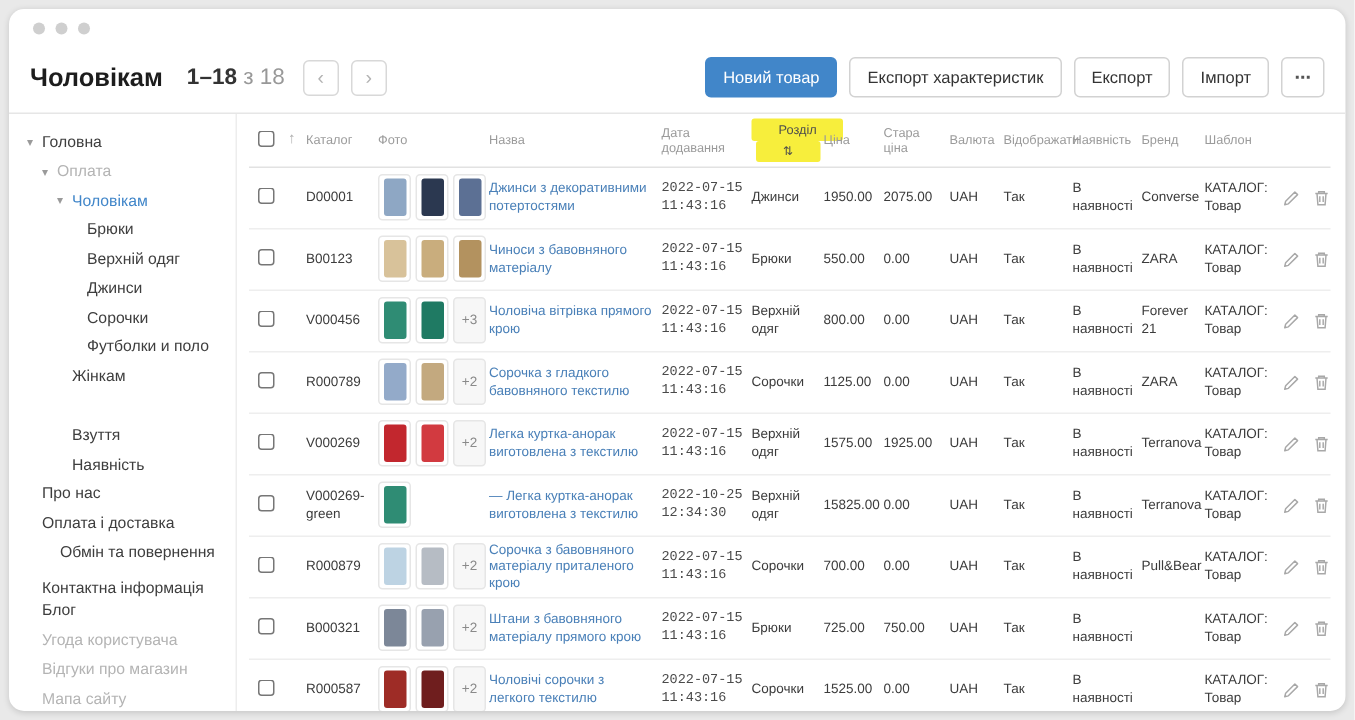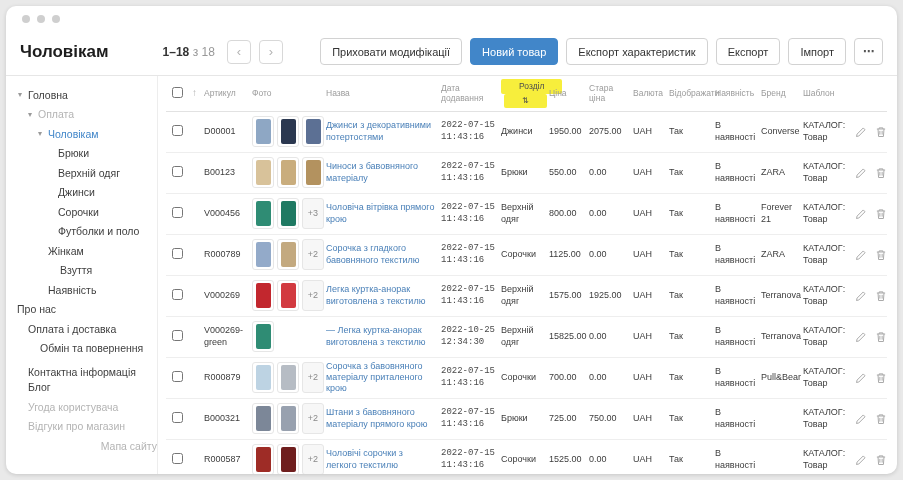--- a/index.html
+++ b/index.html
@@ -7,21 +7,21 @@
   body { background:#e9e9e9; font-family:"Liberation Sans","DejaVu Sans",sans-serif; }
 
   .card { position:absolute; inset:6px; background:#fff; border-radius:10px;
           box-shadow:0 1px 4px rgba(0,0,0,.15); overflow:hidden; display:flex; flex-direction:column; }
 
   .titlebar { height:26px; display:flex; align-items:center; padding:0 16px; gap:7px; flex:none; }
   .dot { width:8px; height:8px; border-radius:50%; background:#cfcfcf; }
 
   .header { display:flex; align-items:center; padding:6px 14px 10px; gap:8px; flex:none; }
   .title { font-size:17px; font-weight:700; color:#1d1d1d; margin-right:8px; }
-  .pag { font-size:12px; color:#989898; margin-right:4px; white-space:nowrap;margin-left:38px; }
+  .pag { font-size:15px; color:#989898; margin-right:4px; white-space:nowrap; }
   .pag b { color:#333; }
   .navbtn { width:24px; height:24px; border:1px solid #d8d8d8; background:#fff; border-radius:4px;
             color:#b3b3b3; font-size:13px; line-height:1; cursor:pointer; }
   .spacer { flex:1; }
   .btn { height:27px; padding:0 11px; border:1px solid #d2d2d2; background:#fff; border-radius:4px;
          font-size:11px; color:#333; cursor:pointer; white-space:nowrap; font-family:inherit; }
   .btn.primary { background:var(--accent); border-color:var(--accent); color:#fff; }
   .btn.more { padding:0 8px; font-weight:700; color:#555; }
 
   .content { flex:1; display:flex; border-top:1px solid #e6e6e6; overflow:hidden; }
@@ -67,21 +67,20 @@
     <span class="dot"></span>
     <span class="dot"></span>
   </div>
 
   <div class="header">
     <div class="title">Чоловікам</div>
     <span class="pag"><b>1–18</b> <span>з 18</span></span>
     <button class="navbtn">‹</button>
     <button class="navbtn">›</button>
     <div class="spacer"></div>
-    <button class="btn">Приховати модифікації</button>
     <button class="btn primary">Новий товар</button>
     <button class="btn">Експорт характеристик</button>
     <button class="btn">Експорт</button>
     <button class="btn">Імпорт</button>
     <button class="btn more">⋯</button>
   </div>
 
   <div class="content">
     <aside class="sidebar" id="sidebar">
         <div class="sb-item normal" style="padding-left: 12px;">
@@ -113,29 +112,29 @@
           <span>Сорочки</span>
         </div>
         <div class="sb-item normal" style="padding-left: 42px;">
           <span class="caret"></span>
           <span>Футболки и поло</span>
         </div>
         <div class="sb-item normal" style="padding-left: 32px;">
           <span class="caret"></span>
           <span>Жінкам</span>
         </div>
-        <div class="sb-item normal" style="padding-left: 44px;">
+        <div class="sb-item normal" style="padding-left: 32px; margin-top: 20px;">
           <span class="caret"></span>
           <span>Взуття</span>
         </div>
         <div class="sb-item normal" style="padding-left: 32px;">
           <span class="caret"></span>
           <span>Наявність</span>
         </div>
-        <div class="sb-item normal" style="padding-left: 1px;">
+        <div class="sb-item normal" style="padding-left: 12px;">
           <span class="caret"></span>
           <span>Про нас</span>
         </div>
         <div class="sb-item normal" style="padding-left: 12px;">
           <span class="caret"></span>
           <span>Оплата і доставка</span>
         </div>
         <div class="sb-item normal" style="padding-left: 24px;">
           <span class="caret"></span>
           <span>Обмін та повернення</span>
@@ -149,31 +148,31 @@
           <span>Блог</span>
         </div>
         <div class="sb-item muted" style="padding-left: 12px;">
           <span class="caret"></span>
           <span>Угода користувача</span>
         </div>
         <div class="sb-item muted" style="padding-left: 12px;">
           <span class="caret"></span>
           <span>Відгуки про магазин</span>
         </div>
-        <div class="sb-item muted" style="padding-left: 12px; justify-content: flex-end;">
+        <div class="sb-item muted" style="padding-left: 12px;">
           <span class="caret"></span>
           <span>Мапа сайту</span>
         </div>
       </aside>
     <main class="main">
       <div id="thead">
           <div class="trow thead-row">
             <div class="c"><input class="cb" type="checkbox" style=""></div>
             <div class="c sorticon">↑</div>
-            <div class="c">Артикул</div>
+            <div class="c">Каталог</div>
             <div class="c">Фото</div>
             <div class="c">Назва</div>
             <div class="c">Дата додавання</div>
             <div class="c"><span class="hl">Розділ</span><span class="hl sort-toggle">⇅</span></div>
             <div class="c">Ціна</div>
             <div class="c">Стара ціна</div>
             <div class="c">Валюта</div>
             <div class="c">Відображати</div>
             <div class="c">Наявність</div>
             <div class="c">Бренд</div>

